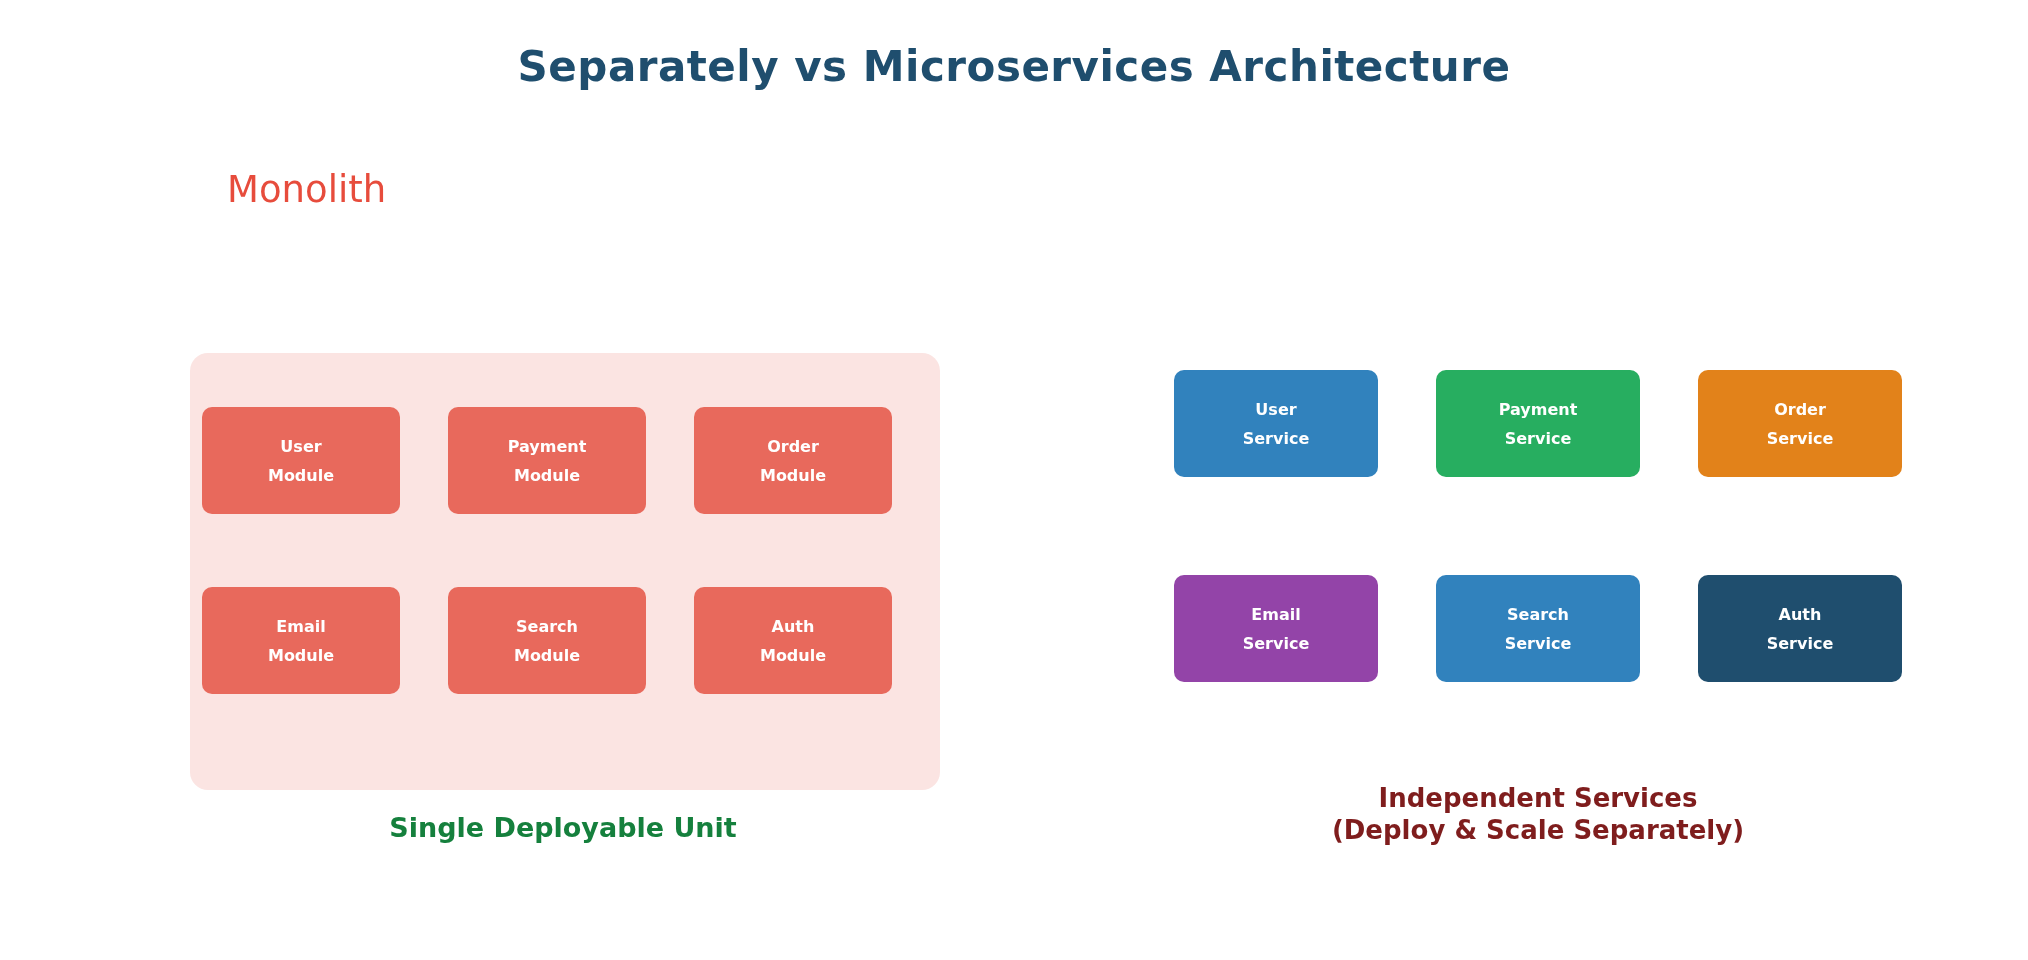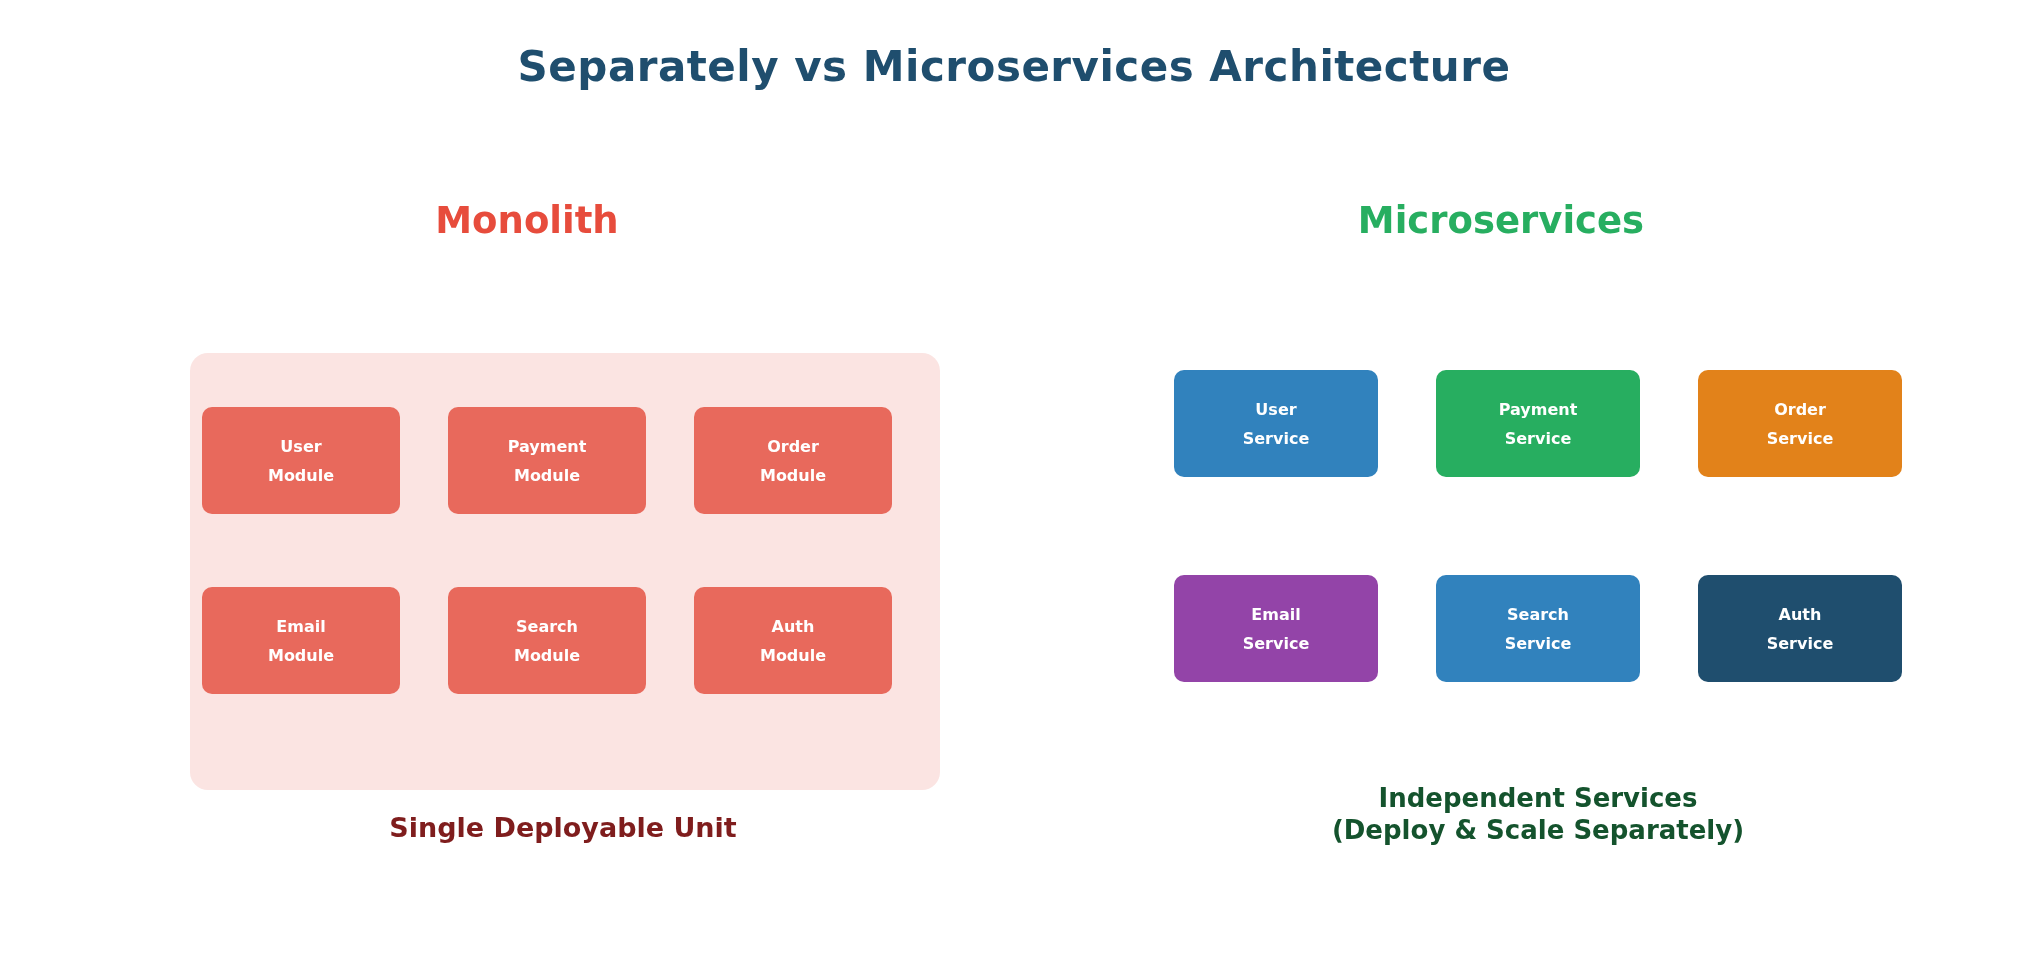--- a/index.html
+++ b/index.html
@@ -20,25 +20,24 @@
     top: 42px;
     left: 0;
     width: 2028px;
     text-align: center;
     font-size: 42px;
     font-weight: bold;
     letter-spacing: 0.5px;
   }
   .section-header {
     position: absolute;
-    top: 199px;
+    top: 168px;
     width: 600px;
-    text-align: center;
     font-size: 37px;
-    font-weight: bold;
+    font-weight: normal;
   }
   #monolith-header { left: 227px; }      
   #microservices-header { left: 1201px; } 
 
   .monolith-container {
     position: absolute;
     left: 190px;
     top: 353px;
     width: 750px;
     height: 437px;
@@ -97,21 +96,20 @@
 </style>
 </head>
 <body>
 
 <div id="canvas">
 
   <div class="diagram-title" style="color: rgb(31, 78, 110);">Separately vs Microservices Architecture</div>
 
   <div class="section-header" id="monolith-header" style="color: rgb(231, 76, 60);">Monolith</div>
 
-  <div class="section-header" id="microservices-header" style="color: rgb(39, 174, 96);">Microservices</div>
 
   <div class="monolith-container" style="background: rgb(251, 228, 226);">
     <div class="box m-r0 m-c0" style="background: rgb(232, 105, 92);">User
 Module</div>
     <div class="box m-r0 m-c1" style="background: rgb(232, 105, 92);">Payment
 Module</div>
     <div class="box m-r0 m-c2" style="background: rgb(232, 105, 92);">Order
 Module</div>
     <div class="box m-r1 m-c0" style="background: rgb(232, 105, 92);">Email
 Module</div>
@@ -127,18 +125,18 @@
 Service</div>
   <div class="box service-box s-r0 s-c2" style="background: rgb(226, 130, 26);">Order
 Service</div>
   <div class="box service-box s-r1 s-c0" style="background: rgb(147, 68, 168);">Email
 Service</div>
   <div class="box service-box s-r1 s-c1" style="background: rgb(49, 130, 189);">Search
 Service</div>
   <div class="box service-box s-r1 s-c2" style="background: rgb(31, 78, 110);">Auth
 Service</div>
 
-  <div class="caption" id="monolith-caption" style="color: #7f1d1d;">Single Deployable Unit</div>
+  <div class="caption" id="monolith-caption" style="color: #15803d;">Single Deployable Unit</div>
 
-  <div class="caption" id="microservices-caption" style="color: #14532d;">Independent Services
+  <div class="caption" id="microservices-caption" style="color: #7f1d1d;">Independent Services
 (Deploy &amp; Scale Separately)</div>
 
 </div>
 
 </body></html>

